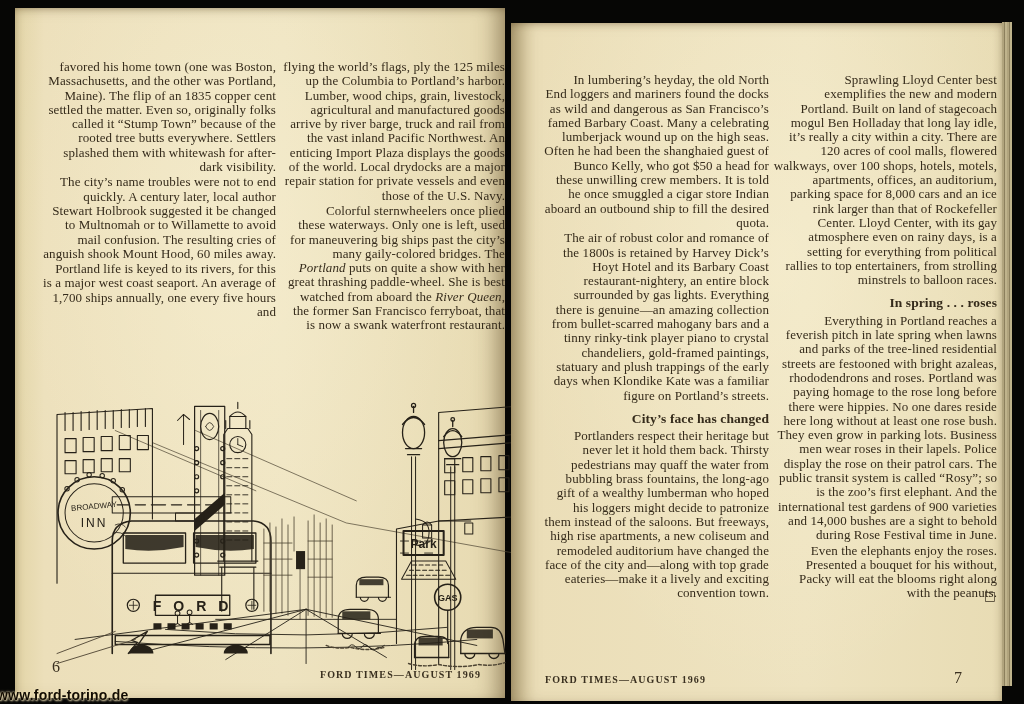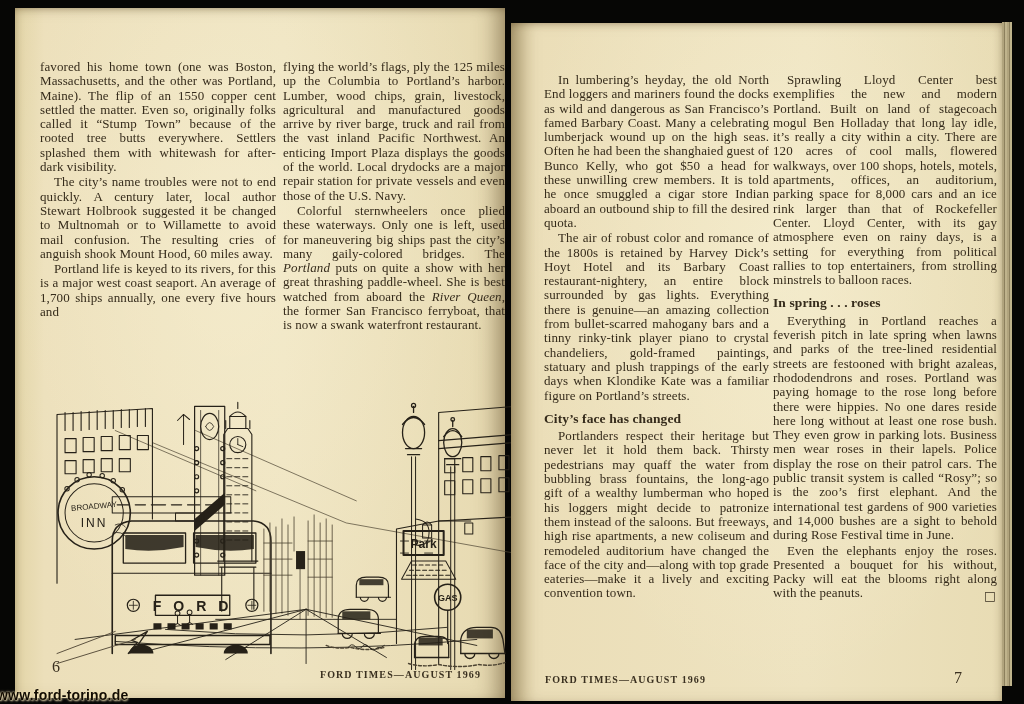--- a/index.html
+++ b/index.html
@@ -35,21 +35,21 @@
   }
   
   .col{
     position:absolute;
     font-size:13px;line-height:14.3px;
     text-align:justify;
     letter-spacing:.1px;
     color:#352b1b;
     hyphens:auto;
   }
-  .col p{margin:0;}
+  .col p{margin:0;text-align:right;}
   .col p.ind{text-indent:14px;}
   .col p + p{margin-top:1px;}
   .colhead{
     font-weight:bold;font-size:13.5px;
     margin:9px 0 3px !important;
     text-align:left;text-indent:0;
   }
   .it{font-style:italic;font-family:Liberation Serif, serif;}
   .lastpara{position:relative;}
   .endmark{
@@ -93,21 +93,21 @@
   }
 </style>
 </head>
 <body>
 
 <div class="stage">
 
   <div class="page left">
 
     <div class="col" style="left:25px;top:52px;width:236px;">
-      <p>favored his home town (one was Boston, Massachusetts, and the other was Portland, Maine). The flip of an 1550 copper cent settled the matter. Even so, originally folks called it “Stump Town” because of the rooted tree butts everywhere. Settlers splashed them with whitewash for after-dark visibility.</p>
+      <p>favored his home town (one was Boston, Massachusetts, and the other was Portland, Maine). The flip of an 1835 copper cent settled the matter. Even so, originally folks called it “Stump Town” because of the rooted tree butts everywhere. Settlers splashed them with whitewash for after-dark visibility.</p>
       <p class="ind">The city’s name troubles were not to end quickly. A century later, local author Stewart Holbrook suggested it be changed to Multnomah or to Willamette to avoid mail confusion. The resulting cries of anguish shook Mount Hood, 60 miles away.</p>
       <p class="ind">Portland life is keyed to its rivers, for this is a major west coast seaport. An average of 1,700 ships annually, one every five hours and</p>
     </div>
 
     <div class="col" style="left:268px;top:52px;width:222px;">
       <p>flying the world’s flags, ply the 125 miles up the Columbia to Portland’s harbor. Lumber, wood chips, grain, livestock, agricultural and manufactured goods arrive by river barge, truck and rail from the vast inland Pacific Northwest. An enticing Import Plaza displays the goods of the world. Local drydocks are a major repair station for private vessels and even those of the U.S. Navy.</p>
       <p class="ind"><span>Colorful sternwheelers once plied these waterways. Only one is left, used for maneuvering big ships past the city’s many gaily-colored bridges. The </span><span class="it">Portland</span><span> puts on quite a show with her great thrashing paddle-wheel. She is best watched from aboard the </span><span class="it">River Queen</span><span>, the former San Francisco ferryboat, that is now a swank waterfront restaurant.</span></p>
     </div>
 
 

